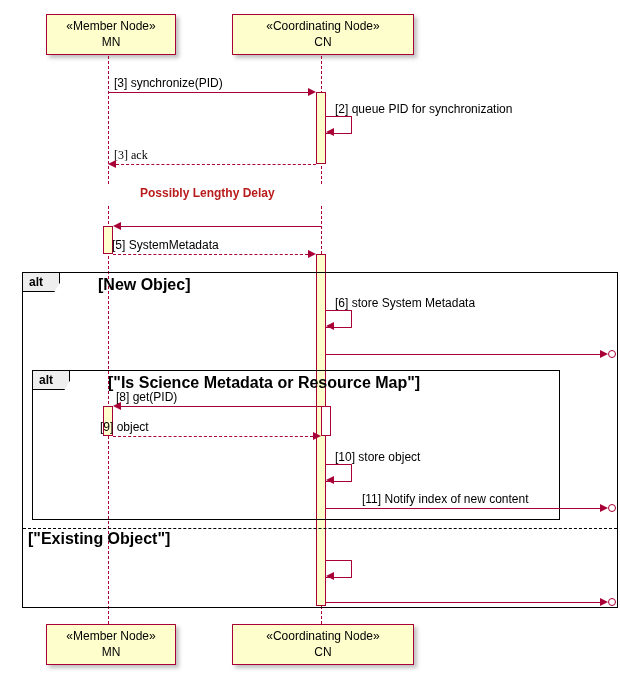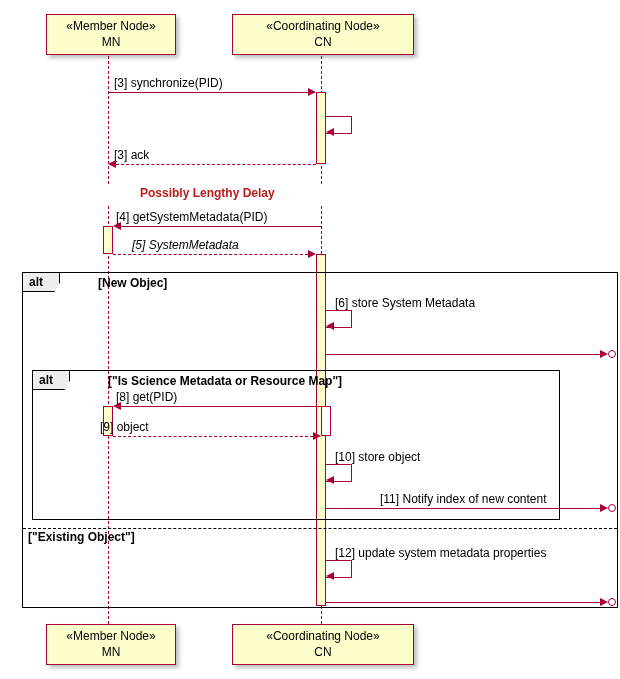--- a/index.html
+++ b/index.html
@@ -79,21 +79,21 @@
     border-right: 1px solid #000;
     border-bottom: 1px solid #000;
     padding: 2px 16px 2px 6px;
     font-weight: bold;
     font-size: 12px;
     clip-path: polygon(0 0, 100% 0, 100% 50%, 85% 100%, 0 100%);
   }
   .fragment-guard {
     position: absolute;
     font-weight: bold;
-    font-size: 12px;
+    font-size: 16px;
   }
   .fragment-divider {
     position: absolute;
     left: 0; right: 0;
     border-top: 1px dashed #000;
   }
 </style>
 </head>
 <body>
 
@@ -116,34 +116,34 @@
   <div class="activation" style="left:306px; top:82px; height:72px;"></div>
   <div class="activation" style="left:93px; top:216px; height:28px;"></div>
   <div class="activation" style="left:306px; top:244px; height:352px;"></div>
   <div class="activation white" style="left:311px; top:396px; height:30px;"></div>
   <div class="activation" style="left:93px; top:396px; height:30px;"></div>
 
   <div class="msg-text" style="left:104px; top:66px;">[3]  synchronize(PID)</div>
   <div class="arrow-line" style="left:98px; top:82px; width:200px;"></div>
   <div class="arrow-head-right" style="left:298px; top:78px;"></div>
 
+  <div class="msg-text" style="left:325px; top:92px;">[2]  queue PID for synchronization</div>
   <div class="self-msg" style="left:316px; top:106px;"></div>
   <div class="arrow-head-left" style="left:316px; top:118px;"></div>
 
-  <div class="msg-text" style="left:104px; top:138px;">[3]  ack</div>
+  <div class="msg-text" style="left:104px; top:138px;font-family:Liberation Serif, serif;">[3]  ack</div>
   <div class="arrow-line" style="left:106px; top:154px; width:200px; border-top-style:dashed;"></div>
   <div class="arrow-head-left" style="left:98px; top:150px;"></div>
 
   <div class="msg-text delay-text" style="left:130px; top:176px;">Possibly Lengthy Delay</div>
 
-  <div class="msg-text" style="left:106px; top:200px;">[4]  getSystemMetadata(PID)</div>
   <div class="arrow-line" style="left:111px; top:216px; width:200px;"></div>
   <div class="arrow-head-left" style="left:103px; top:212px;"></div>
 
-  <div class="msg-text" style="left:122px; top:228px;font-style:italic;">[5]  SystemMetadata</div>
+  <div class="msg-text" style="left:102px; top:228px;">[5]  SystemMetadata</div>
   <div class="arrow-line" style="left:103px; top:244px; width:195px; border-top-style:dashed;"></div>
   <div class="arrow-head-right" style="left:298px; top:240px;"></div>
 
   <div class="fragment" style="left:12px; top:262px; width:594px; height:334px;">
     <div class="fragment-label">alt</div>
     <div class="fragment-divider" style="top:255px;"></div>
   </div>
   <div class="fragment-guard" style="left:88px; top:266px;">[New Objec]</div>
   <div class="fragment-guard" style="left:18px; top:520px;">["Existing Object"]</div>
 
@@ -165,26 +165,25 @@
   <div class="arrow-head-left" style="left:103px; top:392px;"></div>
 
   <div class="msg-text" style="left:90px; top:410px;">[9]  object</div>
   <div class="arrow-line" style="left:103px; top:426px; width:200px; border-top-style:dashed;"></div>
   <div class="arrow-head-right" style="left:303px; top:422px;"></div>
 
   <div class="msg-text" style="left:325px; top:440px;">[10]  store object</div>
   <div class="self-msg" style="left:316px; top:454px;"></div>
   <div class="arrow-head-left" style="left:316px; top:466px;"></div>
 
-  <div class="msg-text" style="left:340px; top:482px;padding-left:30px;">[11]  Notify index of new content</div>
+  <div class="msg-text" style="left:322px; top:482px;padding-left:30px;">[11]  Notify index of new content</div>
   <div class="arrow-line" style="left:316px; top:498px; width:278px;"></div>
   <div class="arrow-head-right" style="left:590px; top:494px;"></div>
   <div class="open-circle" style="left:598px; top:494px;"></div>
 
-  <div class="msg-text" style="left:325px; top:536px;">[12]  update system metadata properties</div>
   <div class="self-msg" style="left:316px; top:550px;"></div>
   <div class="arrow-head-left" style="left:316px; top:562px;"></div>
 
   <div class="arrow-line" style="left:316px; top:592px; width:278px;"></div>
   <div class="arrow-head-right" style="left:590px; top:588px;"></div>
   <div class="open-circle" style="left:598px; top:588px;"></div>
 
   <div class="participant-box" style="left:36px; top:614px; width:108px;">
     <span class="stereotype">«Member Node»</span><br>
     <span>MN</span>

